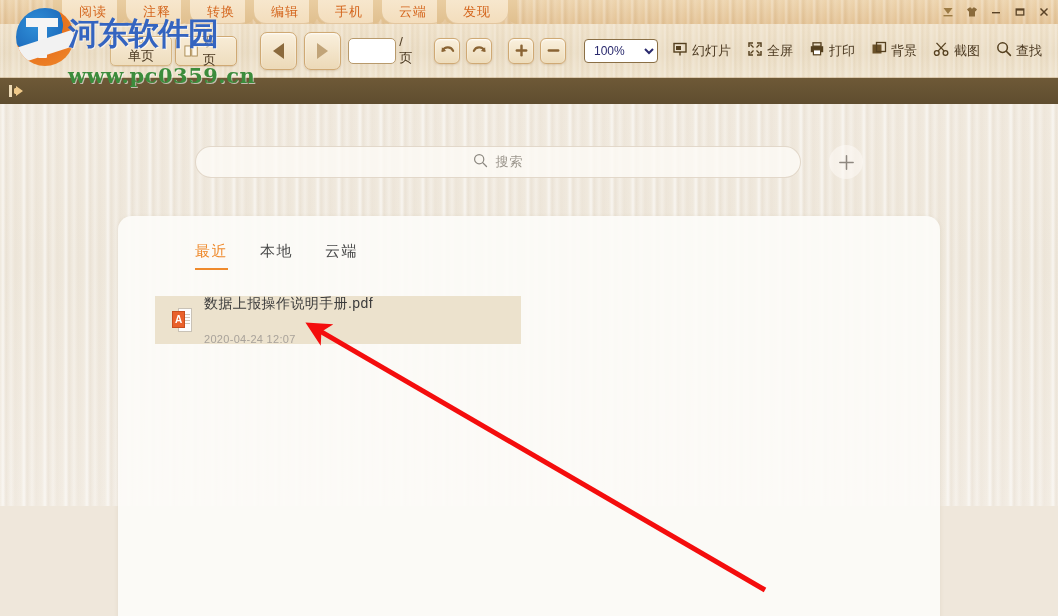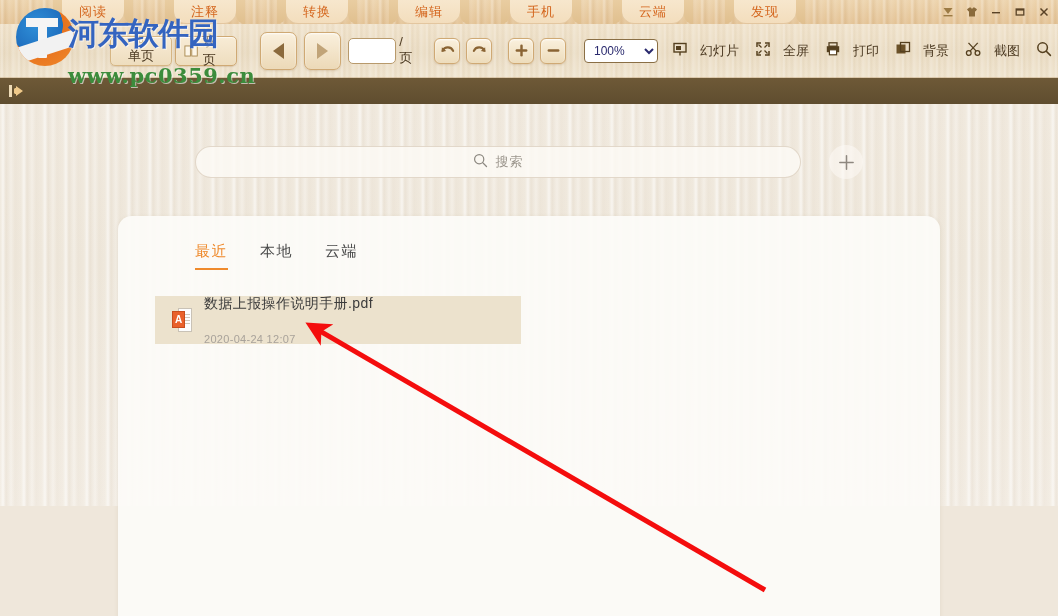--- a/index.html
+++ b/index.html
@@ -52,21 +52,21 @@
       repeating-linear-gradient(90deg,
         rgba(255,255,255,0.00) 0px,
         rgba(255,255,255,0.30) 2px,
         rgba(160,115,60,0.08) 5px,
         rgba(255,255,255,0.12) 9px,
         rgba(255,255,255,0.00) 14px),
       linear-gradient(180deg, #edd3ac 0%, #e3c294 100%);
   }
   .tabs {
     position: absolute; left: 62px; top: 0; height: 24px;
-    display: flex; align-items: stretch; gap: 48px;
+    display: flex; align-items: stretch;
   }
   .tab {
     position: relative;
     width: 62px;
     display: flex; align-items: center; justify-content: center;
     font-size: 13px; color: #d4651c; letter-spacing: 1px;
     cursor: pointer;
     background: linear-gradient(180deg,#f7e7cd 0%, #f3ddbc 100%);
     border-radius: 0 0 12px 12px;
     box-shadow: inset 0 -1px 0 rgba(180,130,70,.25);
@@ -143,21 +143,21 @@
     box-shadow: 0 1px 2px rgba(255,255,255,.85) inset, 0 1px 2px rgba(150,110,60,.22);
     cursor: pointer;
   }
   .zoomsel {
     width: 74px; height: 24px; margin-left: 12px; margin-right: 14px;
     border: 1px solid #8a6f45; border-radius: 4px;
     background: #fff; font-size: 12px; color: #2a2a6e;
     font-family: inherit; padding-left: 5px; cursor: pointer;
   }
   .tool {
-    display: flex; align-items: center; gap: 12px;
+    display: flex; align-items: center; gap: 4px;
     font-size: 13px; color: #4c3a22;
     margin-right: 16px; cursor: pointer; white-space: nowrap;
   }
 
   
   #subbar {
     position: absolute; left: 0; top: 78px; width: 1058px; height: 26px;
     background: linear-gradient(180deg,#6e5937 0%,#5f4d2f 100%);
     z-index: 4;
     display: flex; align-items: center; padding-left: 8px;

